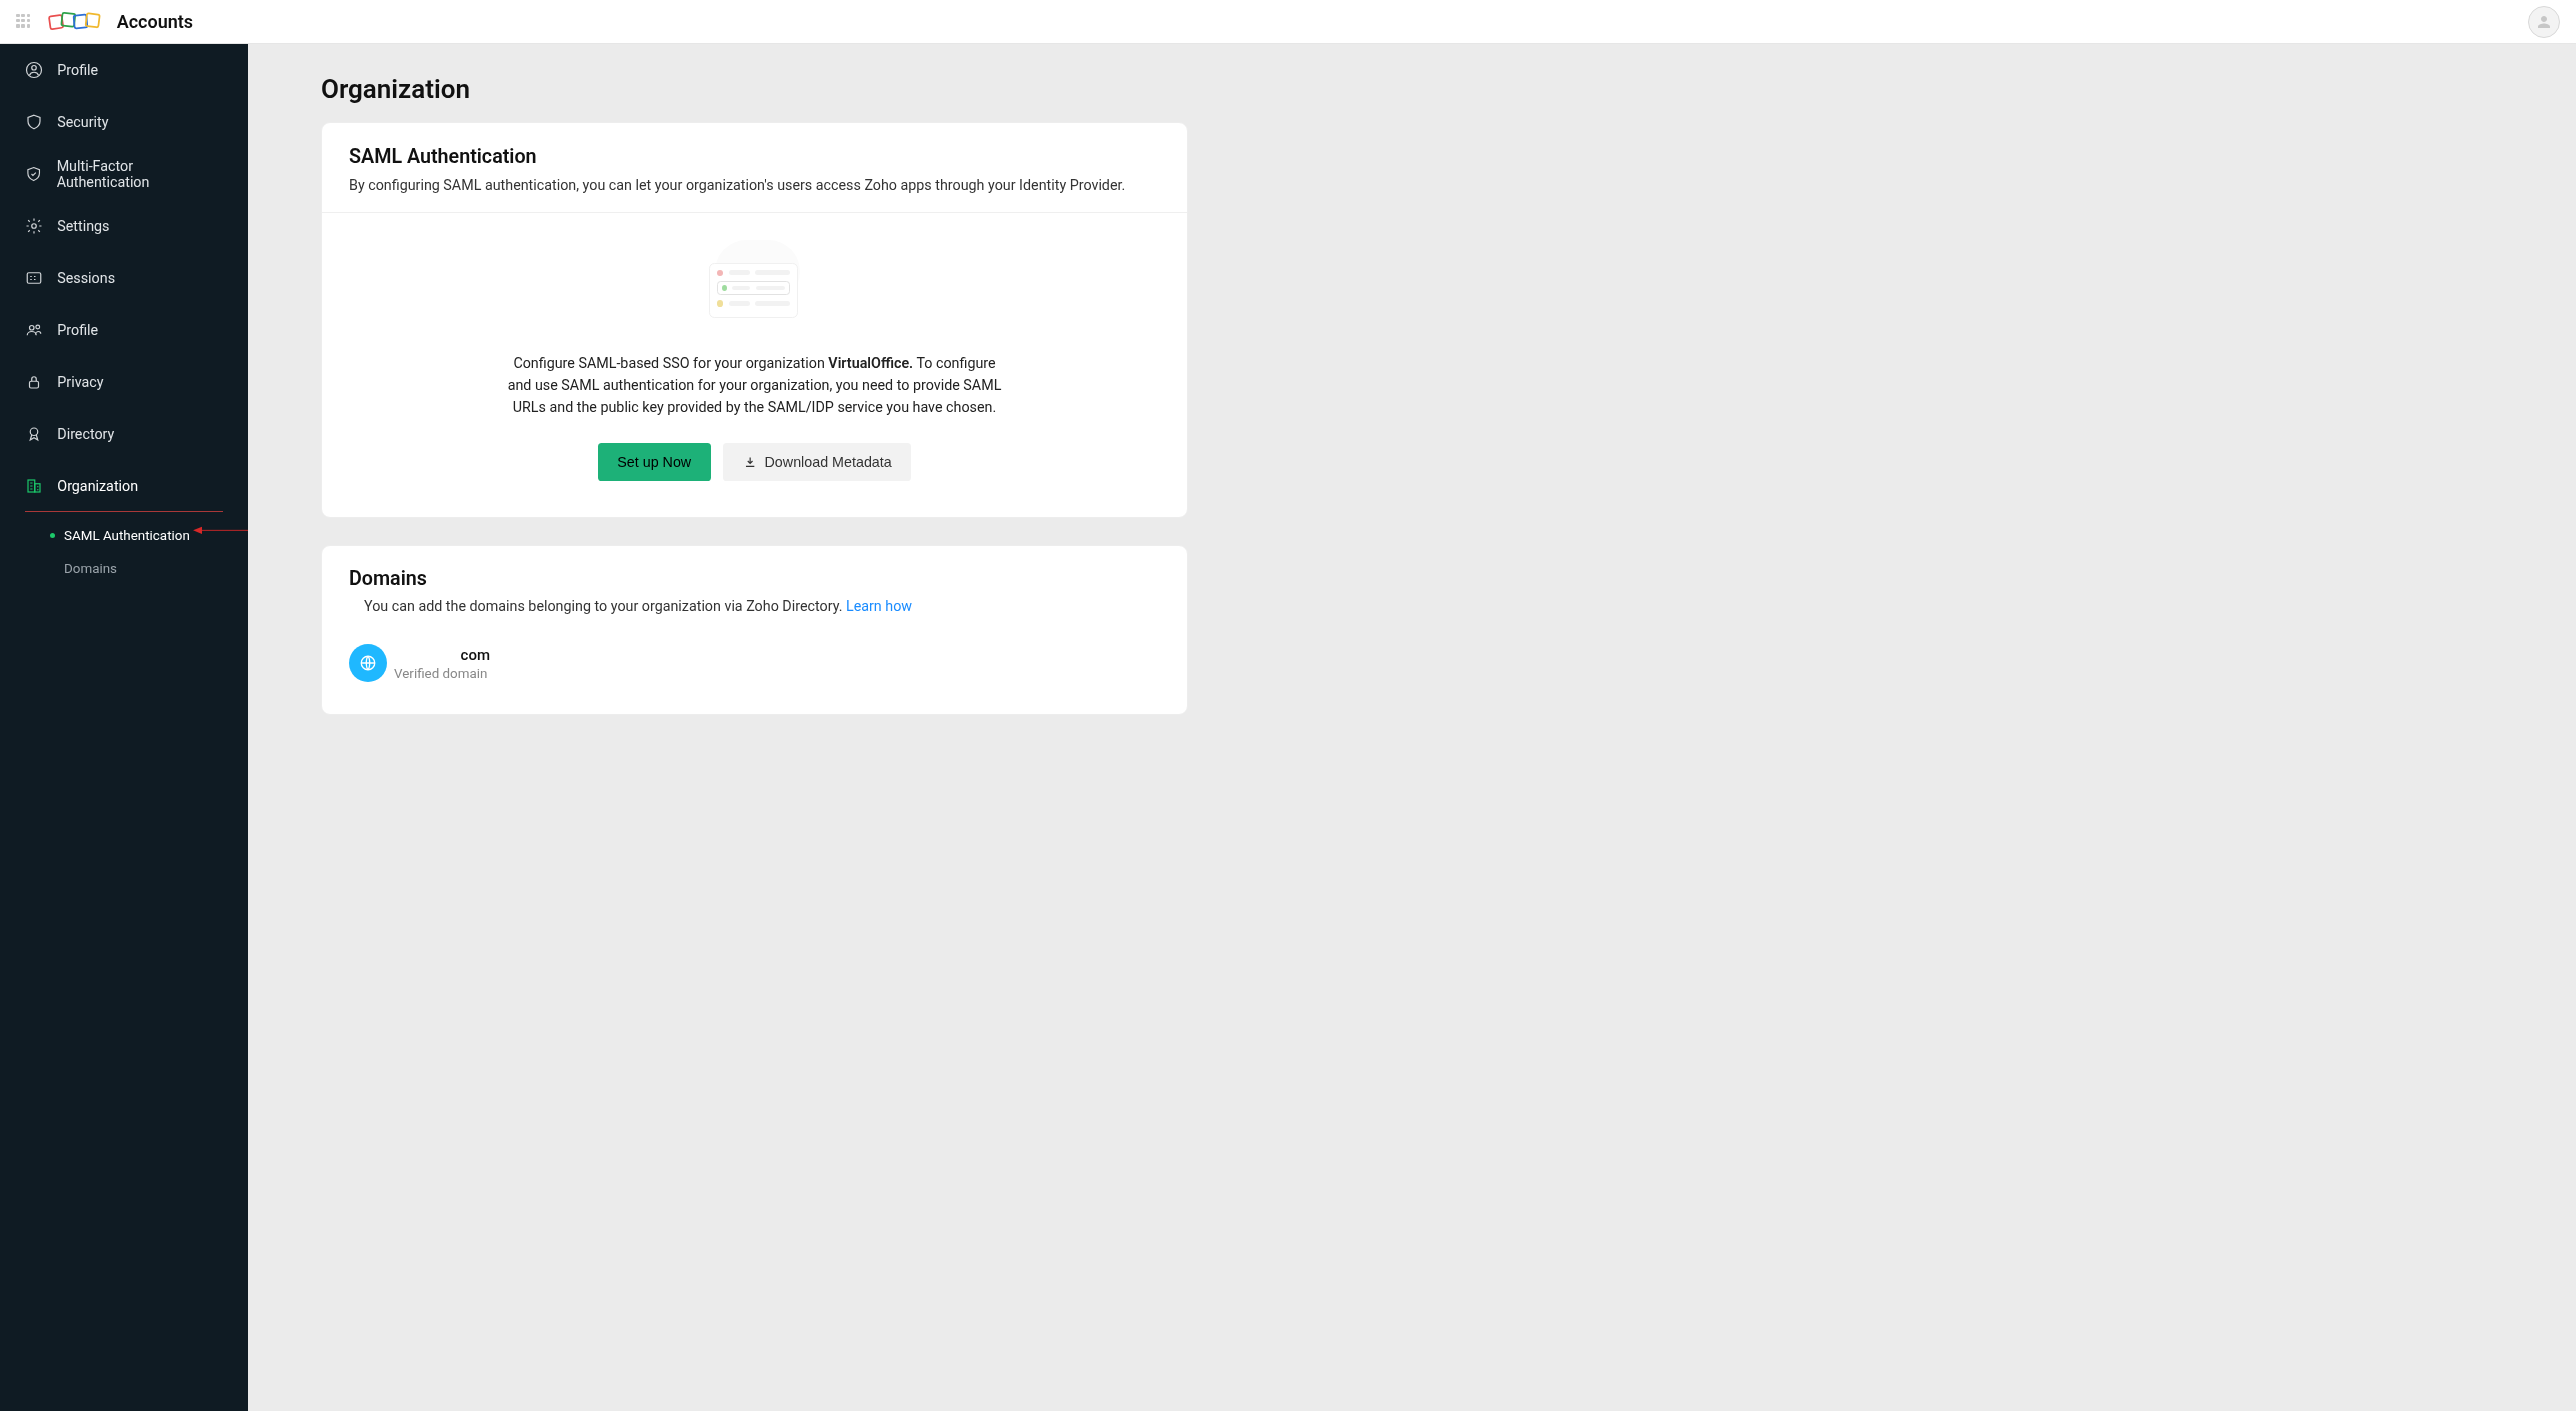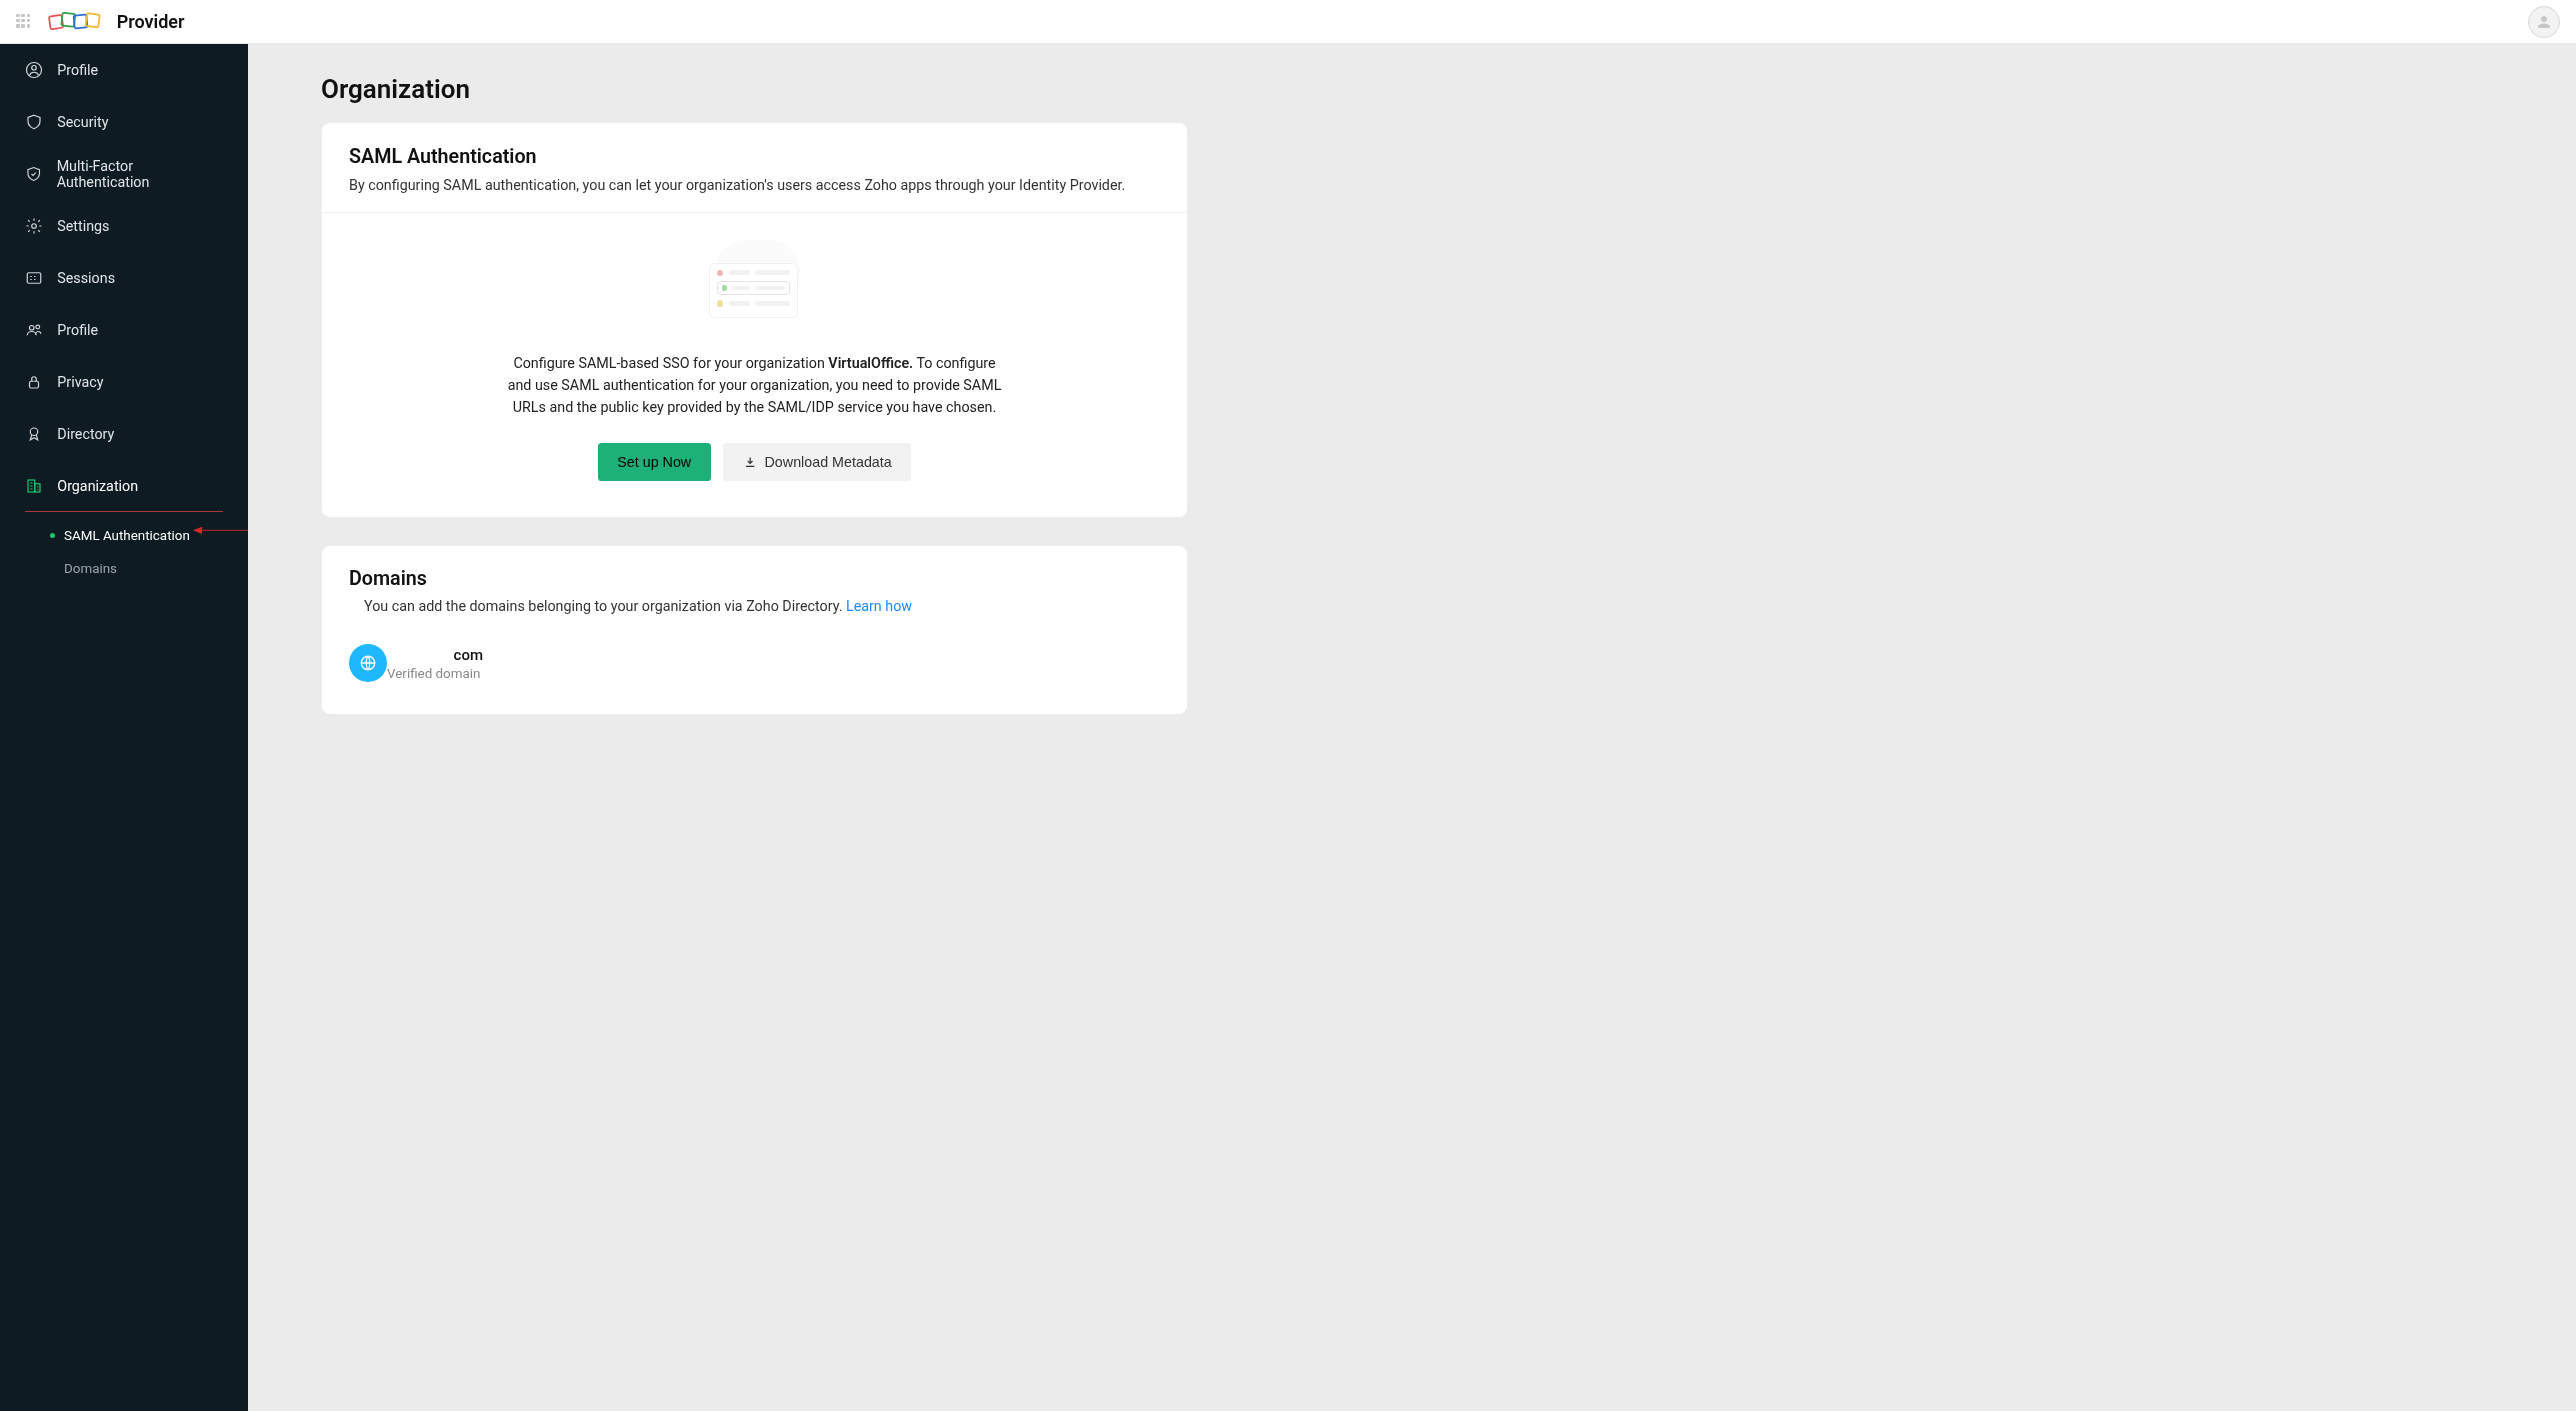--- a/index.html
+++ b/index.html
@@ -51,21 +51,21 @@
     .btn-row { display:flex; justify-content:center; gap:12.5px;}
     .btn { height:38px; padding:0 19.7px; border-radius:3.6px; font-size:14.3px; font-weight:500; cursor:pointer; border:none; display:inline-flex; align-items:center; gap:7.2px;}
     .btn.primary { background:#1db178; color:#000000;}
     .btn.secondary { background:#f2f2f2; color:#333;}
     .btn.secondary svg { width:14.3px; height:14.3px; stroke:#333; fill:none; stroke-width:2;}
 
     .domain-head { padding: 21.5px 27px 12.5px 27px; }
     .domain-head h2 { font-size: 19.7px; font-weight:600; margin-bottom:7.2px;}
     .domain-head p { font-size:14.3px; color:#333;margin-left:15px;}
     .domain-head a { color:#1a8cff; text-decoration:none; cursor:pointer;}
-    .domain-body { padding: 18px 27px 32px 27px; display:flex; align-items:center; gap:0;}
+    .domain-body { padding: 18px 27px 32px 27px; display:flex; align-items:center; gap:7px;}
     .globe { width:38px; height:38px; border-radius:50%; background:#1fb8ff; display:flex; align-items:center; justify-content:center; flex-shrink:0;}
     .globe svg { width:18px; height:18px; stroke:#fff; fill:none; stroke-width:1.8;}
     .dom-suffix { font-size:15px; font-weight:500;}
     .dom-status { font-size:13.4px; color:#888; margin-top:1.8px;}
     .dom-prefix { display:inline-block; width:63px; height:9px; background:#fff; border-radius:2.7px; margin-right:3.6px; vertical-align:middle;}
   </style>
 </head>
 <body>
 
 <header class="topbar">
@@ -83,21 +83,21 @@
   <div class="logo">
     <svg viewBox="0 0 100 40">
         <g fill="none" stroke-width="3">
           <rect x="3" y="10" width="22" height="22" rx="3" stroke="#e94f4f" transform="rotate(-8 14 21)"></rect>
           <rect x="24" y="6" width="22" height="22" rx="3" stroke="#2ea34a" transform="rotate(6 35 17)"></rect>
           <rect x="45" y="9" width="22" height="22" rx="3" stroke="#2c6fd6" transform="rotate(-5 56 20)"></rect>
           <rect x="66" y="7" width="22" height="22" rx="3" stroke="#f0b82d" transform="rotate(7 77 18)"></rect>
         </g>
       </svg>
   </div>
-  <div class="app-name">Provider</div>
+  <div class="app-name">Accounts</div>
   <div class="spacer"></div>
   <div class="avatar">
     <svg viewBox="0 0 24 24">
         <path d="M12 12c2.2 0 4-1.8 4-4s-1.8-4-4-4-4 1.8-4 4 1.8 4 4 4zm0 2c-2.7 0-8 1.3-8 4v2h16v-2c0-2.7-5.3-4-8-4z"></path>
       </svg>
   </div>
 </header>
 
 <nav class="sidebar">
   <div class="nav-item">

